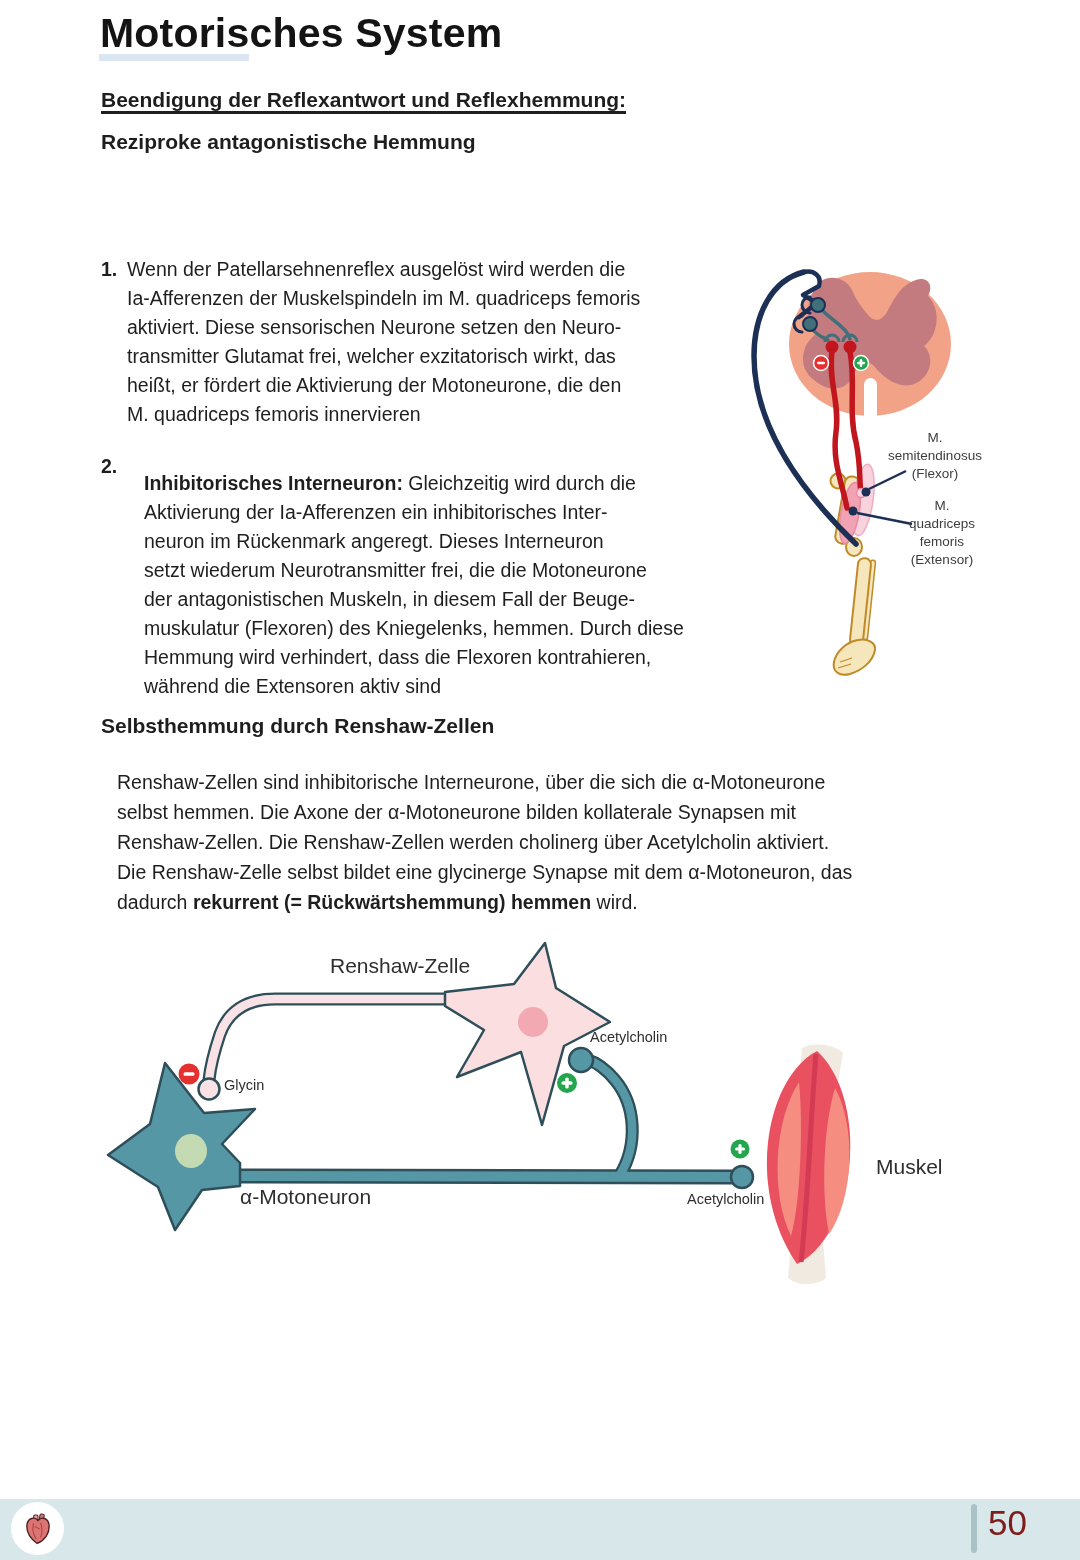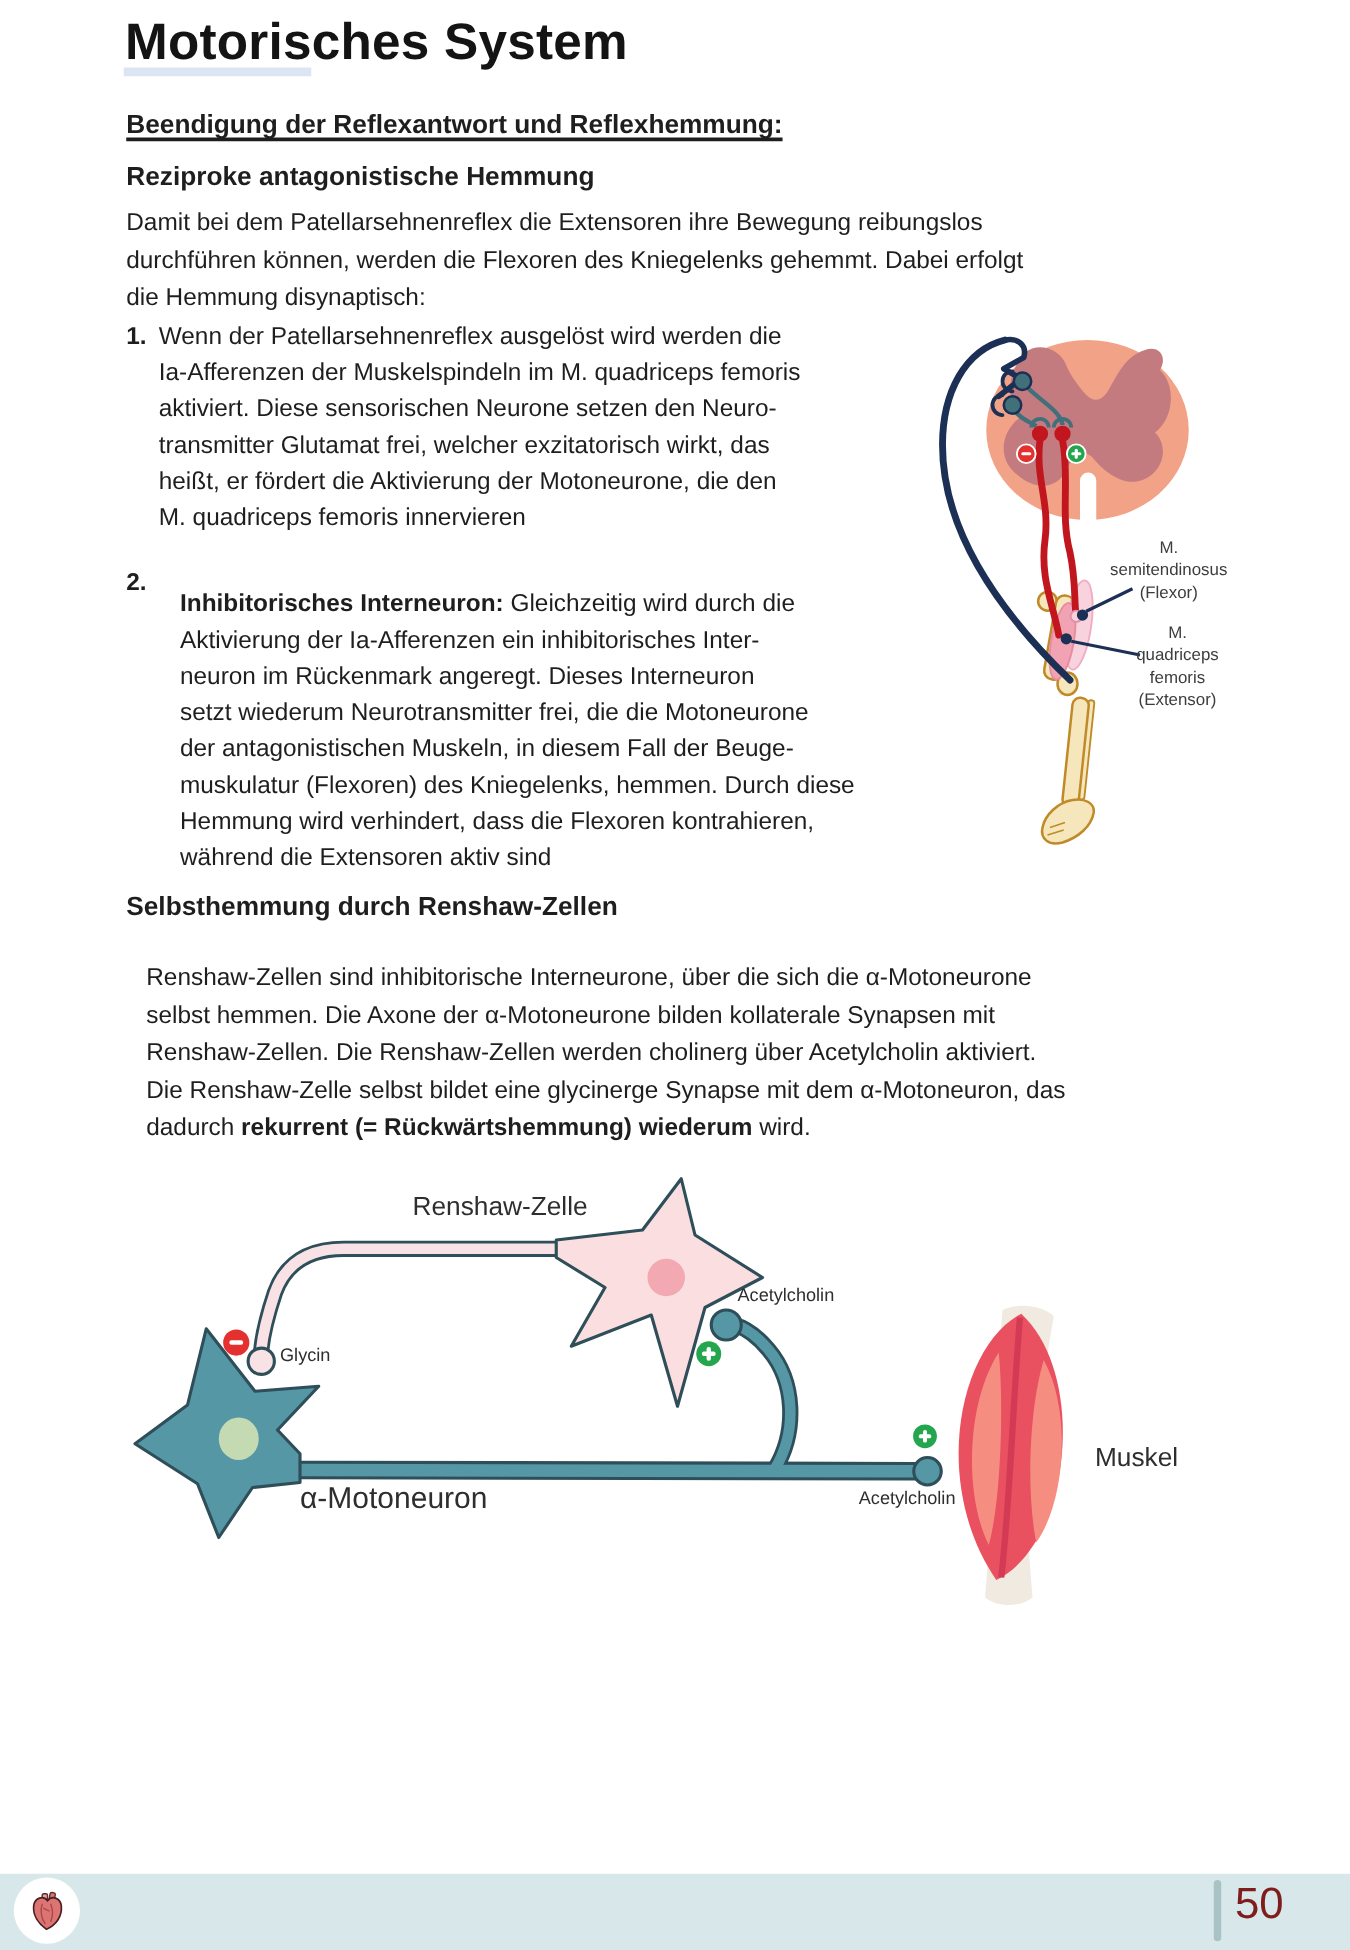--- a/index.html
+++ b/index.html
@@ -25,42 +25,39 @@
   .para2{left:101px;top:751px;width:930px;}
   .fig1{left:740px;top:250px;width:270px;height:440px;}
   .figlabel{color:var(--label,#3d3d3d);font-size:13.5px;line-height:18px;text-align:center;white-space:pre-line;}
   .flexor-label{left:855px;top:429px;width:160px;}
   .extensor-label{left:862px;top:497px;width:160px;}
   .fig2{left:100px;top:930px;width:860px;height:370px;}
   .dlabel{color:#2e2e2e;}
   .renshaw-label{left:330px;top:954px;font-size:21px;}
   .ach-top{left:590px;top:1029px;font-size:14.5px;}
   .glycin-label{left:224px;top:1077px;font-size:14.5px;}
-  .alpha-label{left:240px;top:1185px;font-size:24px;}
+  .alpha-label{left:240px;top:1185px;font-size:21px;}
   .ach-bottom{left:687px;top:1191px;font-size:14.5px;}
   .muskel-label{left:876px;top:1155px;font-size:21px;}
   .footer-bar{left:0;top:1499px;width:1080px;height:61px;background:var(--footer-bar,#d8e8ea);}
   .heart-badge{left:11px;top:1502px;width:53px;height:53px;border-radius:50%;background:#fff;
                display:flex;align-items:center;justify-content:center;}
   .footer-divider{left:971px;top:1504px;width:6px;height:49px;border-radius:3px;background:var(--footer-divider,#a9c2c6);}
   .page-number{left:988px;top:1503px;font-size:35px;color:#7f1d1d;}
 </style>
 </head>
 <body>
 
 <div class="page">
 
   <div class="abs title-underline"></div>
   <h1 class="abs title" style="margin:0">Motorisches System</h1>
 
   <h2 class="abs h2" style="margin:0">Beendigung der Reflexantwort und Reflexhemmung:</h2>
   <h3 class="abs h3" style="margin:0">Reziproke antagonistische Hemmung</h3>
-  <p class="abs bodytext lines intro" style="margin:0">Damit bei dem Patellarsehnenreflex die Extensoren ihre Bewegung reibungslos
-durchführen können, werden die Flexoren des Kniegelenks gehemmt. Dabei erfolgt
-die Hemmung disynaptisch:</p>
 
   <div class="abs item item1">
     <span class="num">1.</span>
     <div class="content">
       <div class="lines">Wenn der Patellarsehnenreflex ausgelöst wird werden die
 Ia-Afferenzen der Muskelspindeln im M. quadriceps femoris
 aktiviert. Diese sensorischen Neurone setzen den Neuro-
 transmitter Glutamat frei, welcher exzitatorisch wirkt, das
 heißt, er fördert die Aktivierung der Motoneurone, die den
 M. quadriceps femoris innervieren</div>
@@ -162,21 +159,21 @@
   <div class="abs figlabel extensor-label">M.
 quadriceps
 femoris
 (Extensor)</div>
 
   <h3 class="abs h3b" style="margin:0">Selbsthemmung durch Renshaw-Zellen</h3>
   <p class="abs bodytext para2" style="margin:16px"><span class="lines">Renshaw-Zellen sind inhibitorische Interneurone, über die sich die α-Motoneurone
 selbst hemmen. Die Axone der α-Motoneurone bilden kollaterale Synapsen mit
 Renshaw-Zellen. Die Renshaw-Zellen werden cholinerg über Acetylcholin aktiviert.
 Die Renshaw-Zelle selbst bildet eine glycinerge Synapse mit dem α-Motoneuron, das
-dadurch </span><b>rekurrent (= Rückwärtshemmung) wiederum</b><span> wird.</span></p>
+dadurch </span><b>rekurrent (= Rückwärtshemmung) hemmen</b><span> wird.</span></p>
 
   <svg class="abs fig2" viewBox="0 0 860 370">
 
     <g>
       <path d="M702,118 C714,112 734,114 743,123 L735,170 C722,176 708,174 698,166 Z" fill="#f1eae0"></path>
       <path d="M692,300 L688,348 C698,356 716,356 726,348 L722,298 C712,306 700,306 692,300 Z" fill="#f1eae0"></path>
       <path d="M717,121 C666,148 645,258 697,334 C757,305 770,170 717,121 Z" fill="#e95060"></path>
       <path d="M699,152 C673,192 671,266 691,306 C701,270 703,192 699,152 Z" fill="#f58d80"></path>
       <path d="M735,158 C757,198 753,270 729,304 C721,264 723,198 735,158 Z" fill="#f58d80"></path>
       <path d="M716,124 C711,180 708,272 701,332" stroke="#d33b54" stroke-width="5" fill="none"></path>

